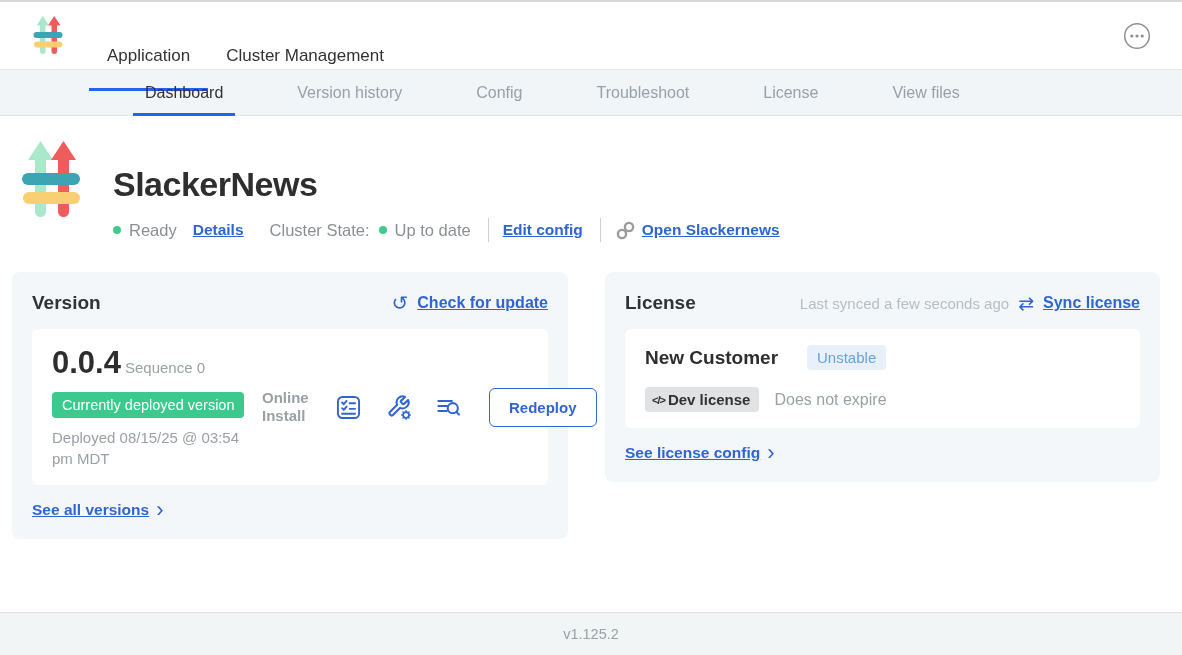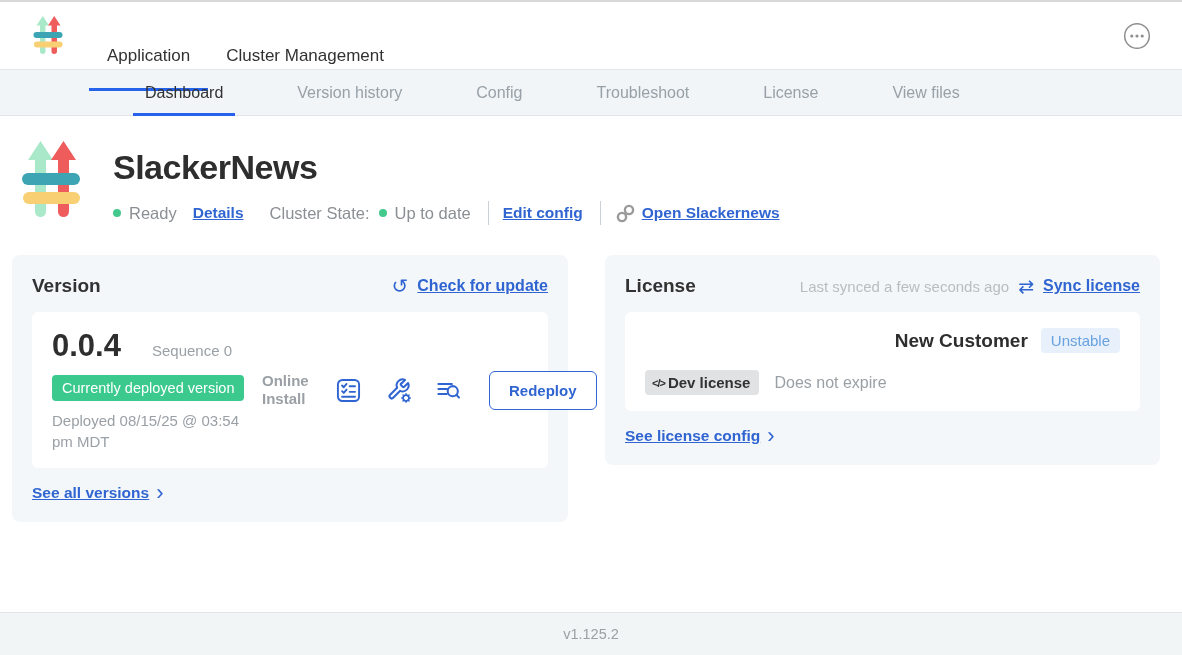--- a/index.html
+++ b/index.html
@@ -29,58 +29,58 @@
   .subnav-tab { font-size:16px; color:#98a0a8; display:flex; align-items:center;
                 padding:0 12px; margin-right:50px; position:relative; cursor:pointer; }
   .subnav-tab.active { color:#323232; }
   .subnav-tab.active::after { content:""; position:absolute; left:0; right:0; bottom:-1px;
                 height:3px; background:#2563eb; }
 
   
   .main { flex:1; background:#fff; }
   .app-header { display:flex; padding:22px 0 0 22px; }
   .applogo-big { width:58px; height:84px; margin-right:33px; }
-  .page-title { font-size:34px; font-weight:700; color:#2e2e2e; margin-top:10px; letter-spacing:-0.5px; }
+  .page-title { font-size:34px; font-weight:700; color:#2e2e2e; margin-top:27px; letter-spacing:-0.5px; }
   .status-row { display:flex; align-items:center; margin-top:14px; font-size:16.5px; color:#8b8f94; }
   .dot { width:8px; height:8px; border-radius:50%; background:#44c98d; margin-right:8px; }
   .status-row .details { margin-left:16px; font-size:15.5px; }
   .cluster-label { margin-left:26px; margin-right:9px; }
   .vdiv { width:1px; height:24px; background:#ccd1d6; margin:0 14px 0 17px; }
   .chain-icon { display:flex; margin-right:6px; }
 
   
   .cards { display:flex; gap:37px; align-items:flex-start; padding:30px 22px 0 12px; }
   .card { background:#f3f7f9; border-radius:8px; padding:20px; }
   .version-card { width:556px; }
   .license-card { width:555px; }
   .card-header { display:flex; align-items:center;gap:12px; }
   .card-title { font-size:19px; font-weight:700; }
   .card-header-right { margin-left:auto; display:flex; align-items:center; gap:9px; }
   .glyph-icon { color:#3065d1; font-size:20px; line-height:1; font-weight:400; }
   .card-link { font-size:16px; }
   .inner-card { background:#fff; border-radius:6px; margin-top:15px; padding:16px 20px; }
 
   .version-inner { display:flex; align-items:center; justify-content:space-between; }
-  .version-row { display:flex; align-items:baseline; gap:31px; }
+  .version-row { display:flex; align-items:baseline; gap:4px; }
   .version-number { font-size:31px; font-weight:800; color:#2e2e2e; }
   .sequence { font-size:15px; color:#9aa0a5; }
   .deployed-badge { display:inline-block; background:#3bc98e; color:#fff; font-size:14.5px;
                     padding:5px 10px; border-radius:4px; margin:11px 0 9px; }
   .deployed-ts { font-size:15px; color:#9aa0a5; width:210px; line-height:1.4; }
   .version-actions { display:flex; align-items:center; gap:23px; }
   .install-type { font-size:15px; font-weight:700; color:#9aa0a5; width:50px; line-height:1.2; }
   .v-icon { display:flex; cursor:pointer; }
   .redeploy-btn { background:#fff; border:1px solid #3065d1; color:#3065d1; font-weight:700;
                   font-size:15px; padding:10px 19px; border-radius:6px; cursor:pointer; margin-left:4px;
                   font-family:"Liberation Sans", sans-serif; }
   .see-row { margin-top:16px; display:flex; align-items:center; gap:7px; font-size:15.5px; }
   .chev { color:#3065d1; font-size:22px; line-height:0.8; font-weight:400; }
 
   .last-synced { font-size:15px; color:#b8bdc2; }
-  .customer-row { display:flex; align-items:center; gap:13px;justify-content:flex-end; }
+  .customer-row { display:flex; align-items:center; gap:29px; }
   .customer-name { font-size:19px; font-weight:700; color:#2e2e2e; }
   .channel-badge { background:#e8f1fb; color:#68a1de; font-size:15px; padding:4px 10px; border-radius:4px; }
   .license-meta { display:flex; align-items:center; gap:15px; margin-top:17px; }
   .dev-badge { background:#e0e2e3; color:#323232; font-weight:700; font-size:15px;
                padding:4px 9px 4px 7px; border-radius:4px; display:flex; align-items:center; gap:3px; }
   .code-glyph { font-size:11px; font-weight:700; letter-spacing:-1px; }
   .expiry { font-size:16px; color:#9aa0a5; }
 
   
   .footer { height:43px; min-height:43px; background:#f2f5f6; border-top:1px solid #e3e3e3;

